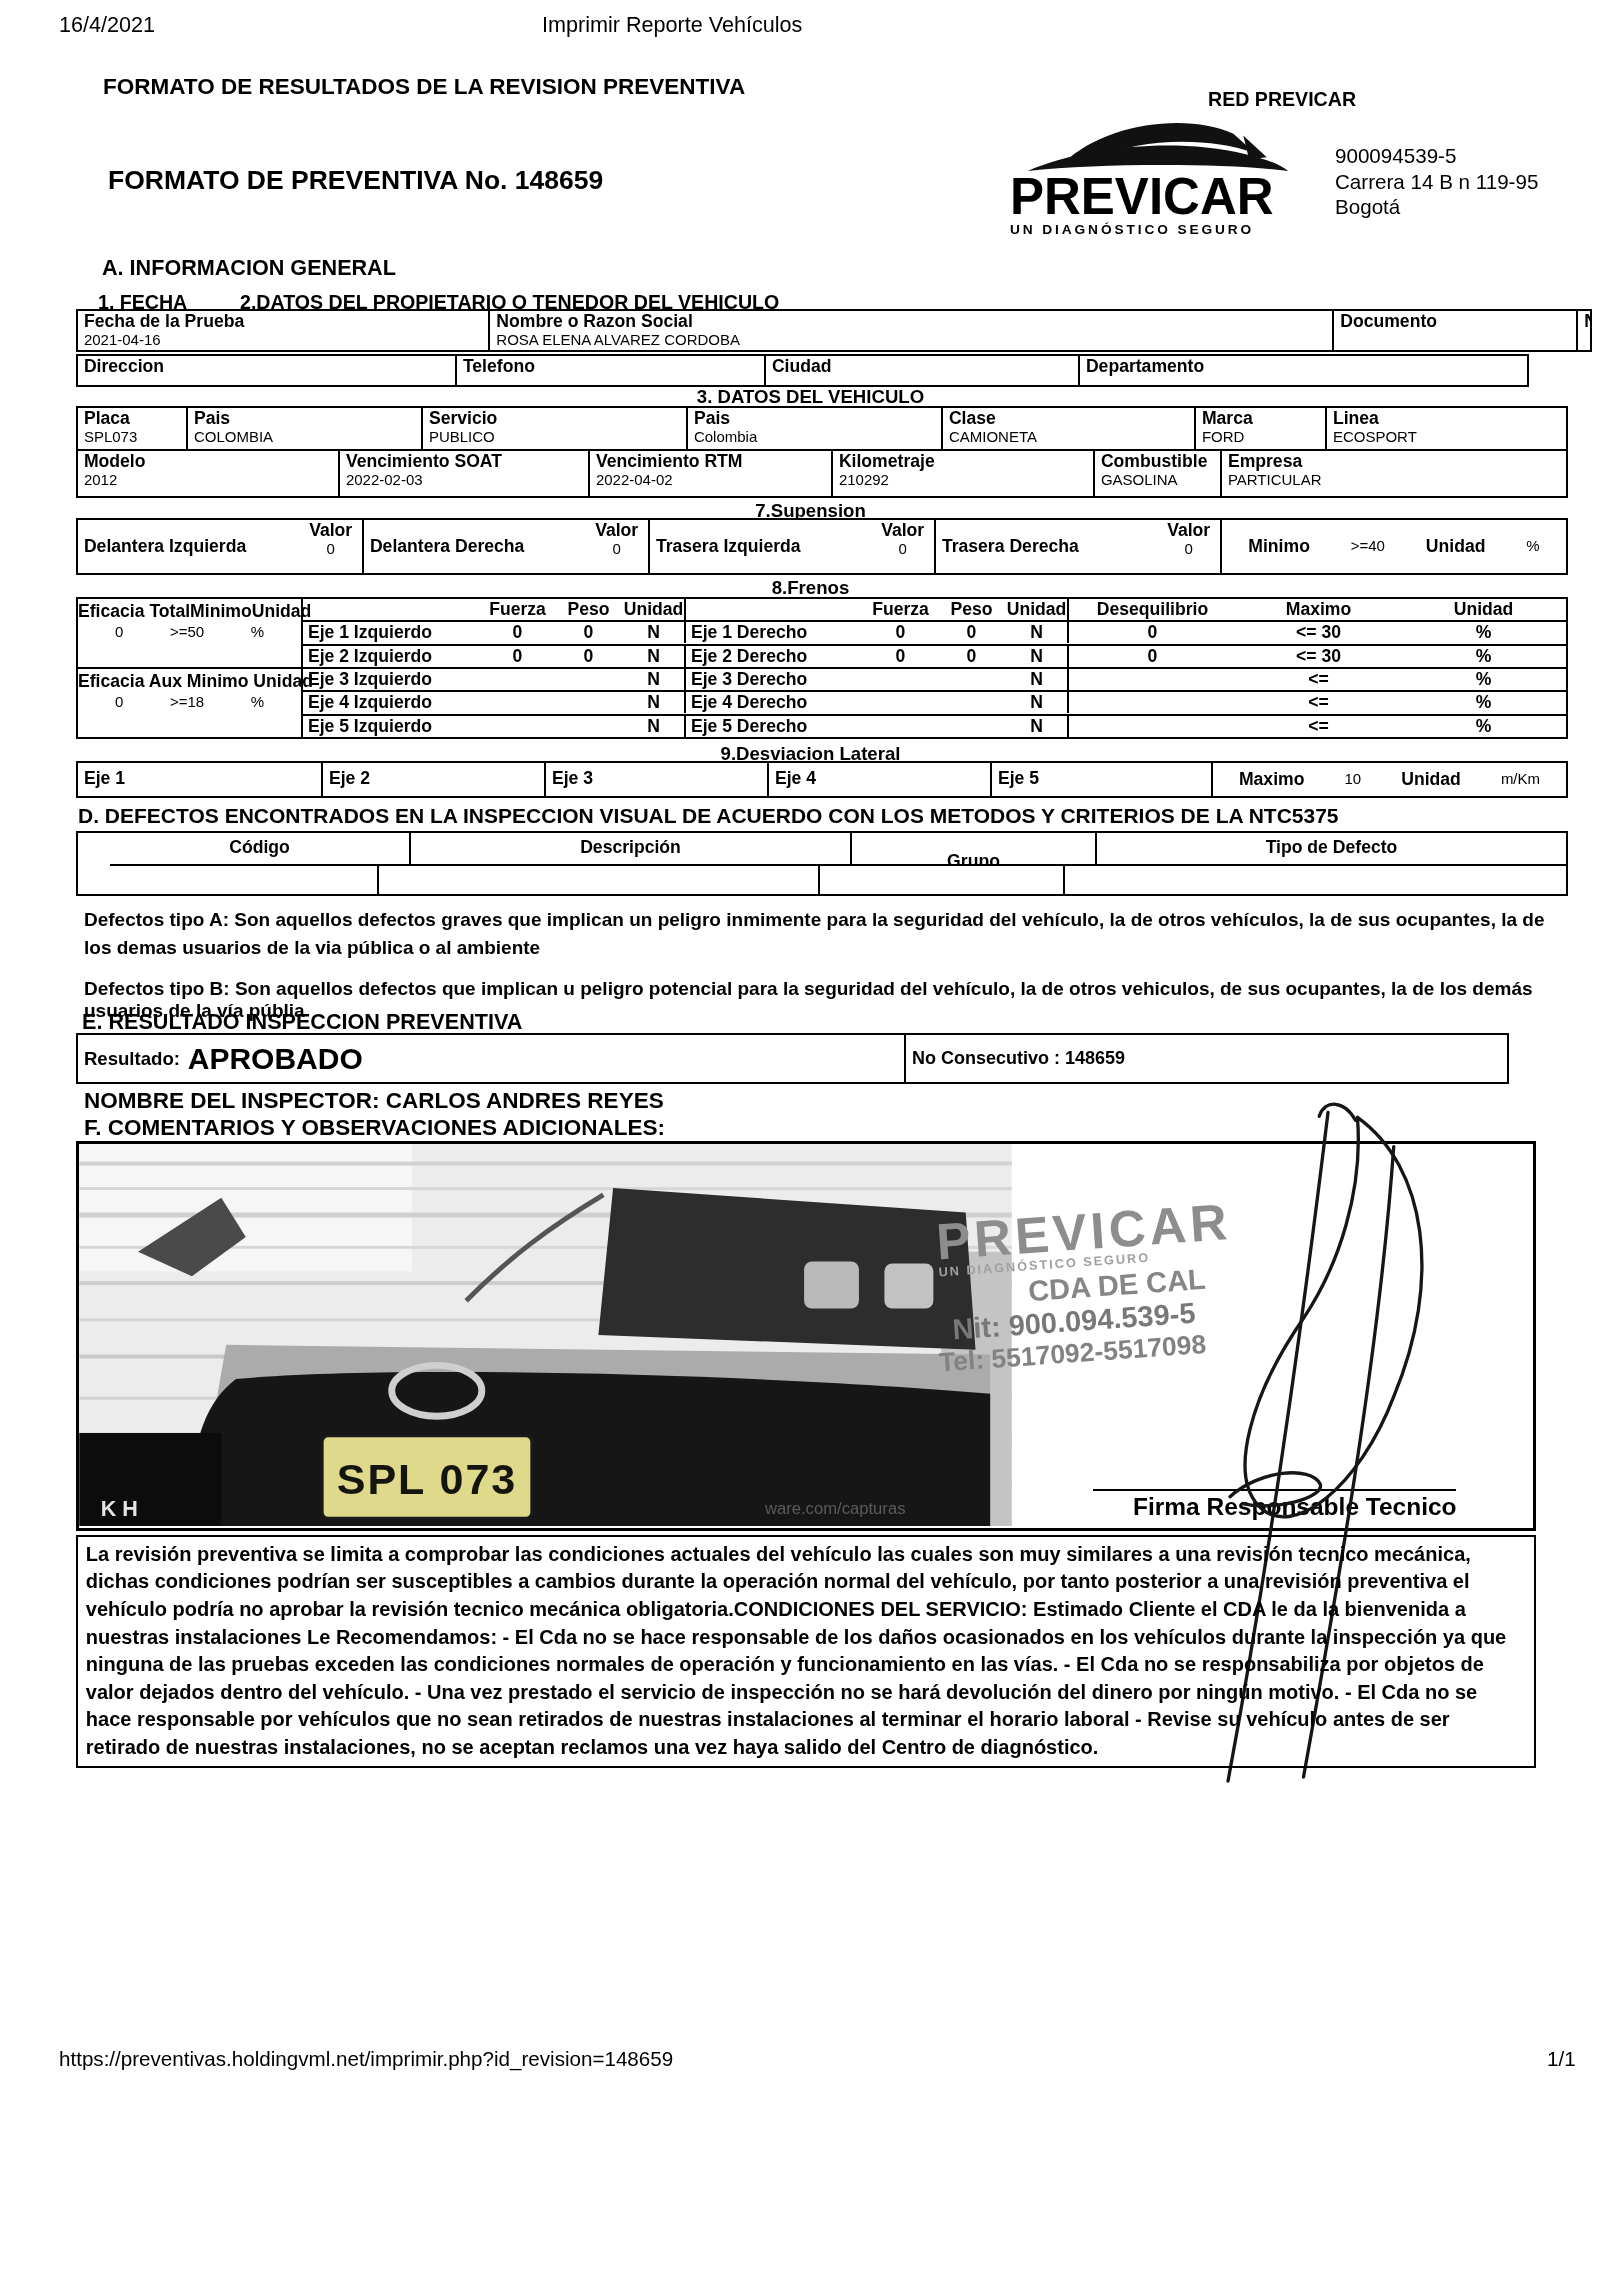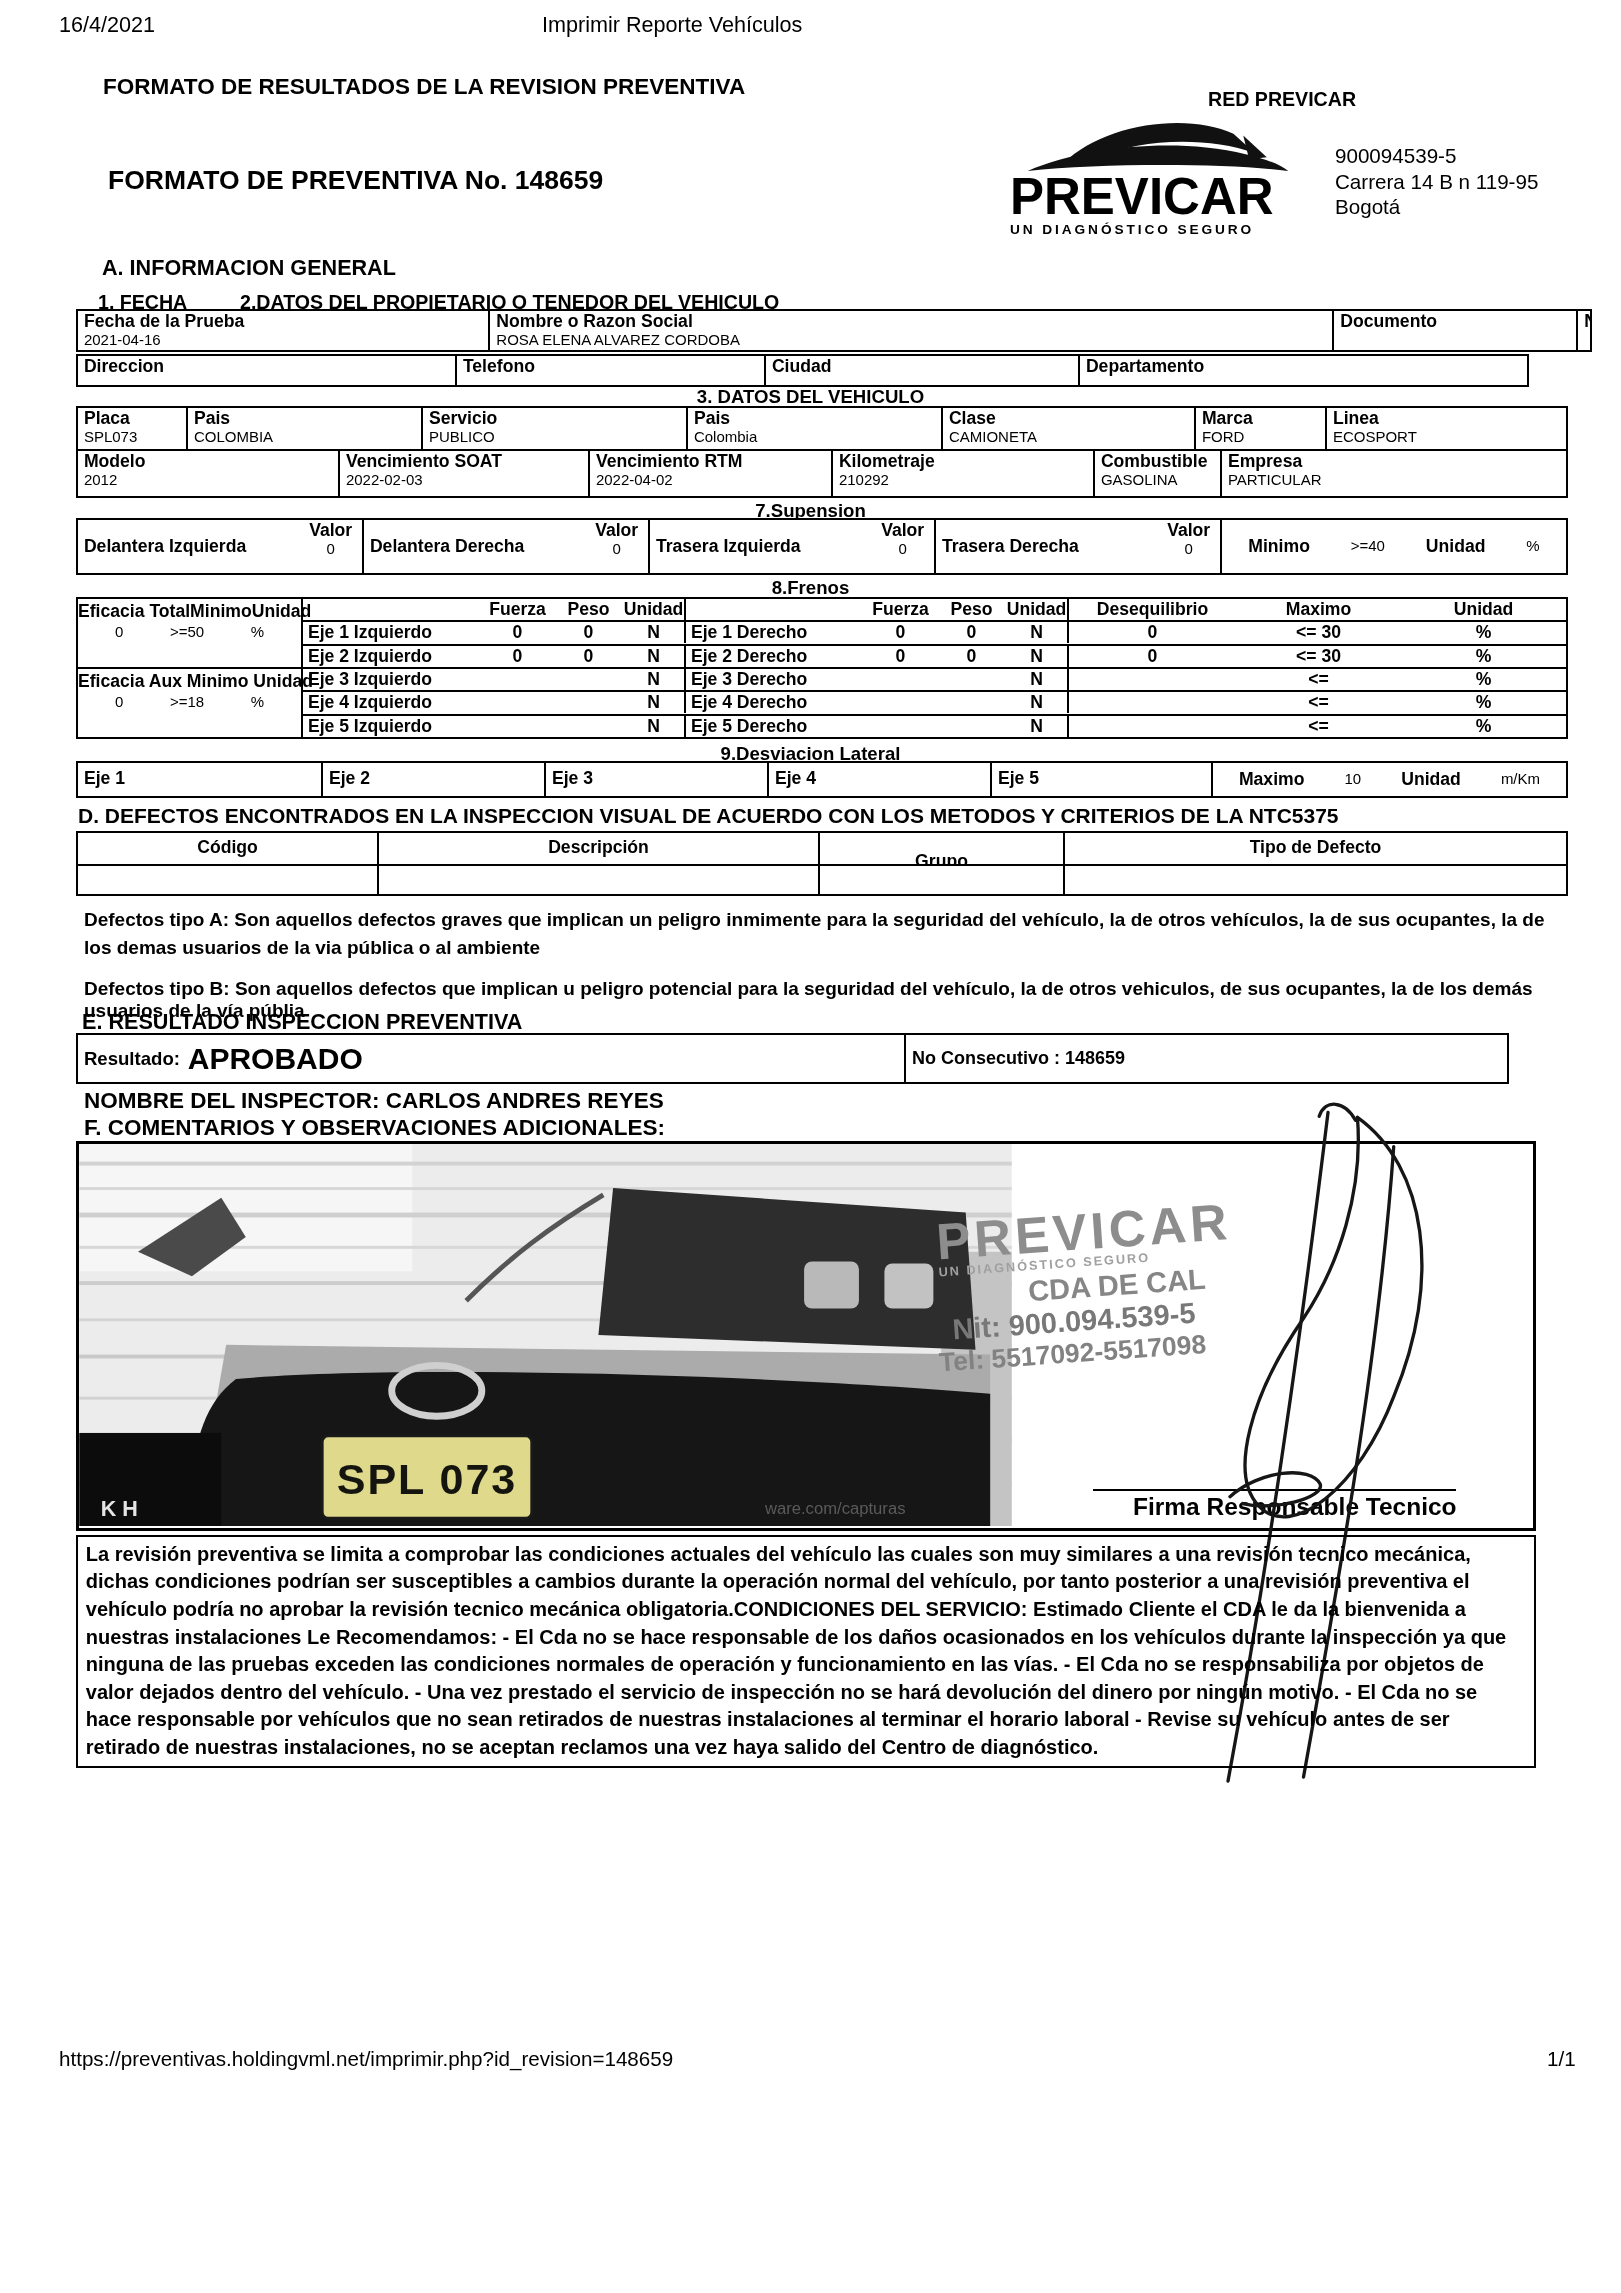--- a/index.html
+++ b/index.html
@@ -321,21 +321,21 @@
     <div class="cell spread" style="flex:1;">
       <span class="lab">Maximo</span>
       <span class="val">10</span>
       <span class="lab">Unidad</span>
       <span class="val">m/Km</span>
     </div>
   </div>
 
   <div class="abs b" style="left:78px;top:804px;font-size:21px;">D. DEFECTOS ENCONTRADOS EN LA INSPECCION VISUAL DE ACUERDO CON LOS METODOS Y CRITERIOS DE LA NTC5375</div>
   <div class="tbl" style="left:76px;top:831px;width:1492px;height:65px;flex-direction:column;">
-    <div style="display:flex;height:31px;border-bottom:2.9px solid #000;">
+    <div style="display:flex;height:31px;border-bottom:2.9px solid #000;margin-left:32px;">
       <div class="cell lab" style="width:301px;text-align:center;padding-top:4.9px;">Código</div>
       <div class="cell lab" style="width:441px;text-align:center;padding-top:4.9px;">Descripción</div>
       <div class="cell lab" style="width:245px;text-align:center;padding-top:19px;">Grupo</div>
       <div class="cell lab" style="flex:1;text-align:center;padding-top:4.9px;">Tipo de Defecto</div>
     </div>
     <div style="display:flex;flex:1;">
       <div class="cell" style="width:301px;"></div>
       <div class="cell" style="width:441px;"></div>
       <div class="cell" style="width:245px;"></div>
       <div class="cell" style="flex:1;"></div>

